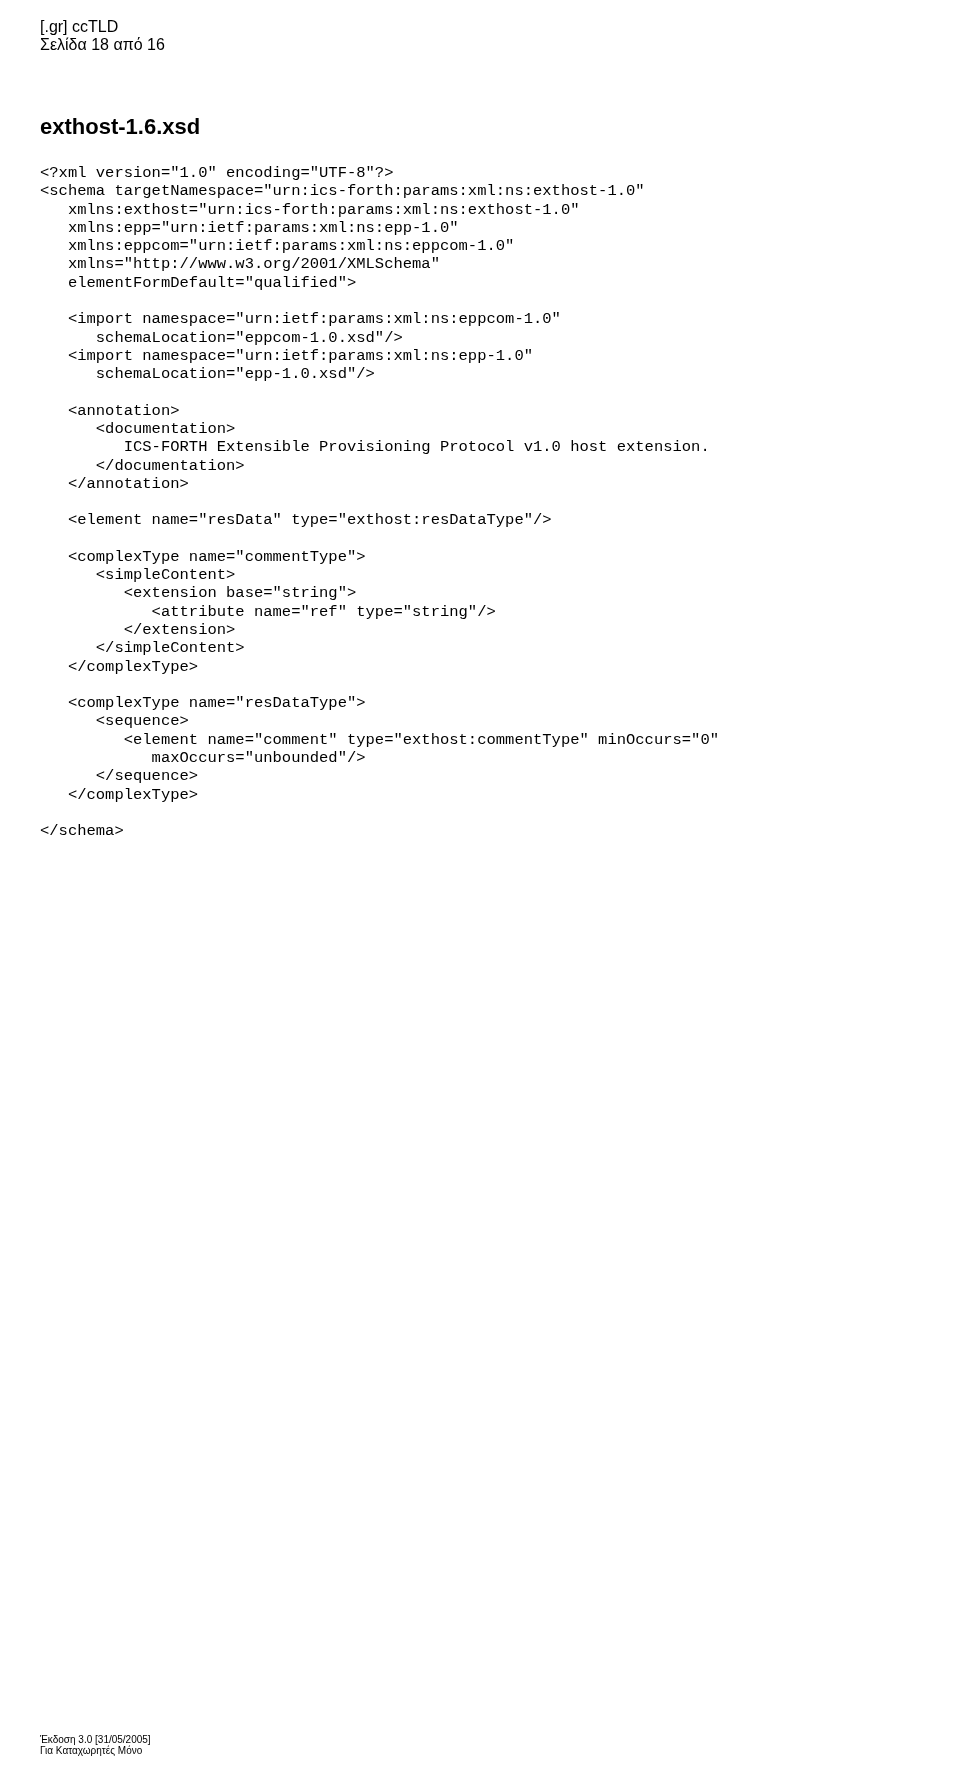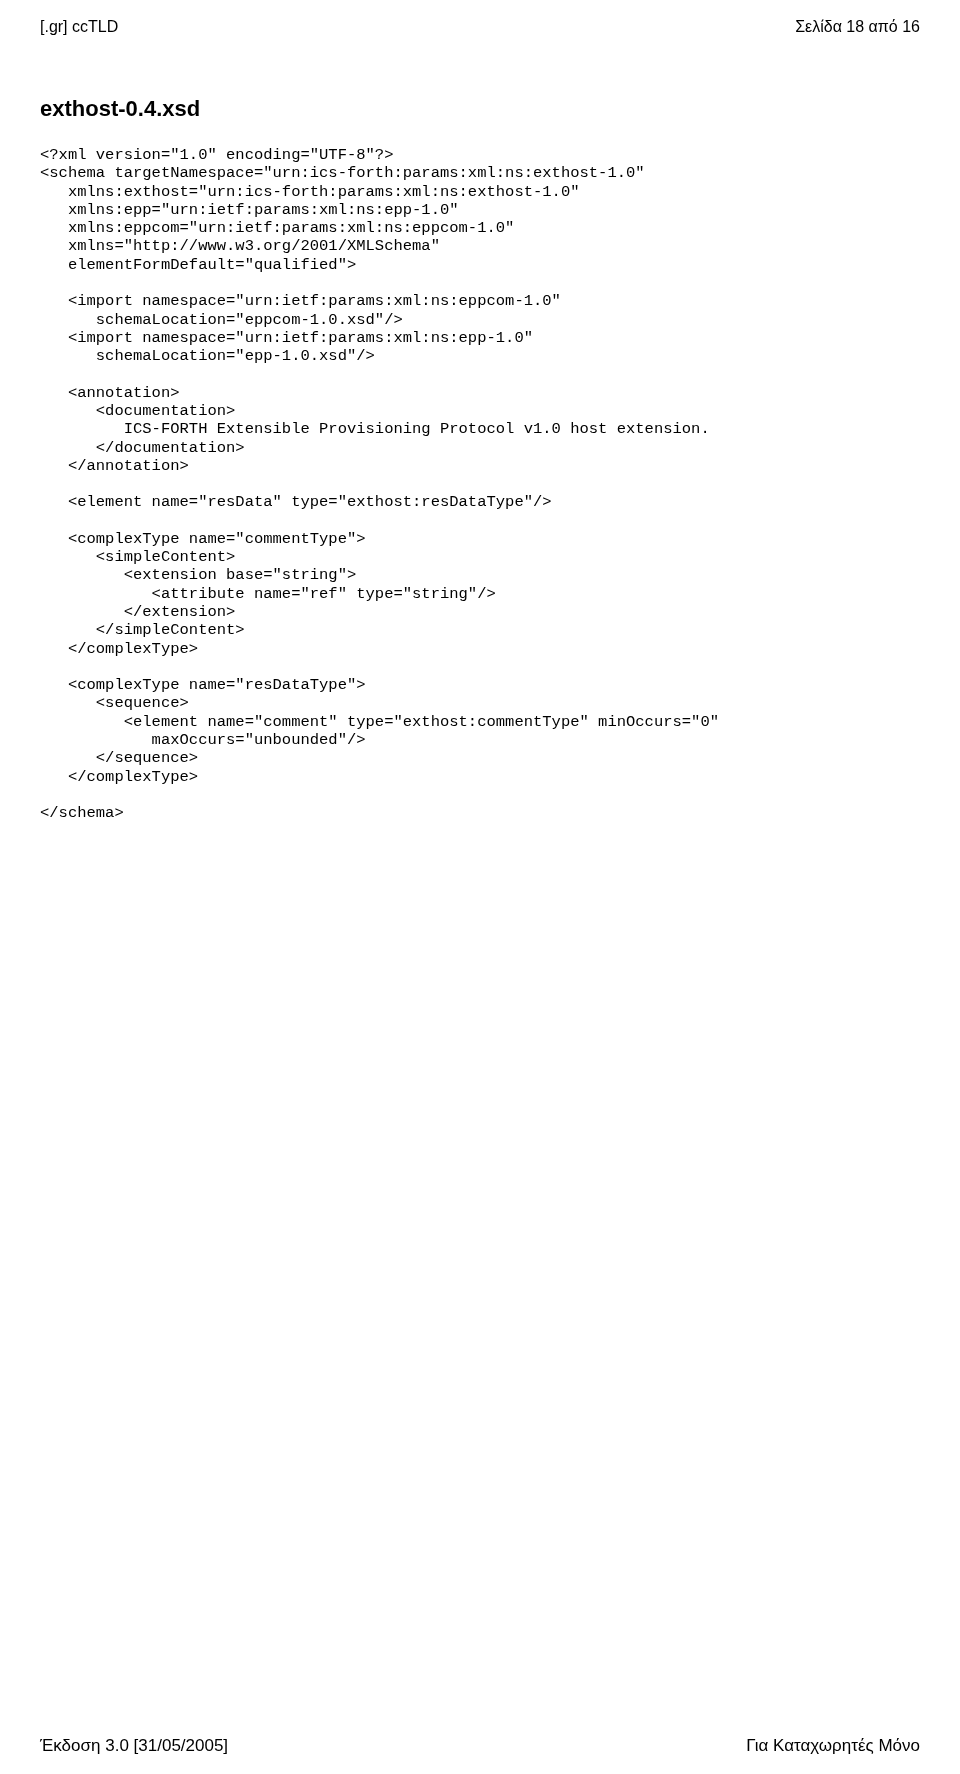--- a/index.html
+++ b/index.html
@@ -9,55 +9,57 @@
     background: #ffffff;
     font-family: Arial, Helvetica, sans-serif;
     color: #000;
     position: relative;
   }
   .page {
     padding: 18px 40px 0 40px;
   }
   .header-row {
     display: flex;
-    justify-content: space-between;
+    justify-content: flex-start;
     font-size: 16px;
     margin-bottom: 60px;
+    flex-direction: column;
   }
   .section-title {
     font-size: 22px;
     font-weight: bold;
     margin-bottom: 24px;
   }
   .code-block {
     font-family: "Courier New", Courier, monospace;
     font-size: 15.5px;
     line-height: 1.18;
     white-space: pre;
   }
   .footer {
     position: absolute;
     bottom: 18px;
     left: 40px;
     right: 40px;
     display: flex;
     justify-content: space-between;
-    font-size: 17px;
+    font-size: 10px;
+    flex-direction: column;
   }
 </style>
 </head>
 <body>
 
 <div class="page">
   <div class="header-row">
     <span>[.gr] ccTLD</span>
     <span>Σελίδα 18 από 16</span>
   </div>
 
-  <div class="section-title">exthost-0.4.xsd</div>
+  <div class="section-title">exthost-1.6.xsd</div>
 
   <div class="code-block">&lt;?xml version="1.0" encoding="UTF-8"?&gt;
 &lt;schema targetNamespace="urn:ics-forth:params:xml:ns:exthost-1.0"
    xmlns:exthost="urn:ics-forth:params:xml:ns:exthost-1.0"
    xmlns:epp="urn:ietf:params:xml:ns:epp-1.0"
    xmlns:eppcom="urn:ietf:params:xml:ns:eppcom-1.0"
    xmlns="http://www.w3.org/2001/XMLSchema"
    elementFormDefault="qualified"&gt;
 
    &lt;import namespace="urn:ietf:params:xml:ns:eppcom-1.0"

